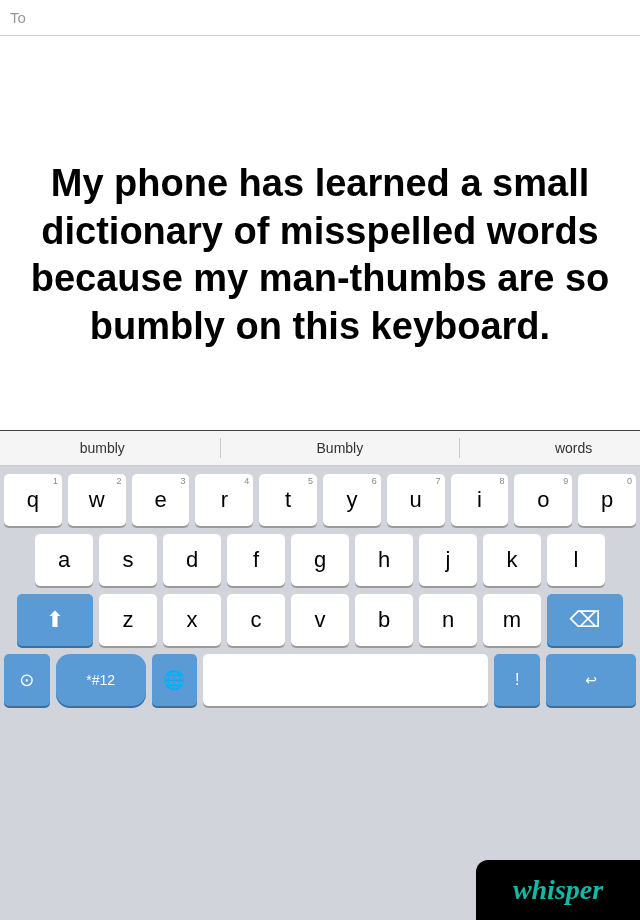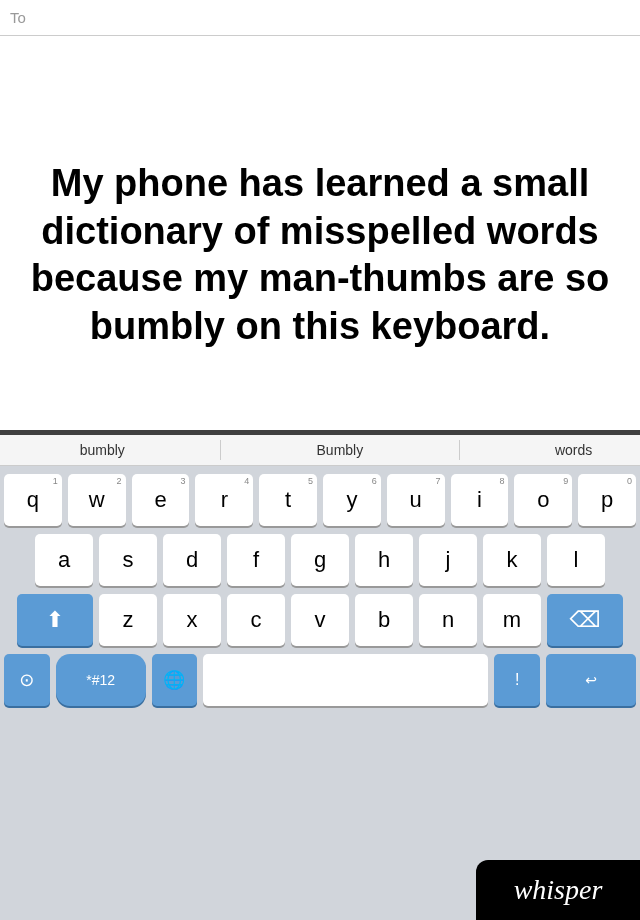--- a/index.html
+++ b/index.html
@@ -157,25 +157,25 @@
       width: 164px;
       height: 60px;
       background: #000;
       border-radius: 12px 0 0 0;
       display: flex;
       align-items: center;
       justify-content: center;
     }
 
     .whisper-badge span {
-      color: #ffffff;
+      color: #14b8a6;
       font-size: 28px;
       font-style: italic;
       font-family: Georgia, serif;
-      font-weight: normal;
+      font-weight: bold;
     }
 
     
     .key.globe {
       background: #5b9bd5;
       color: #fff;
       box-shadow: 0 2px 0 #3a6fa0;
       font-size: 18px;
     }
 
@@ -188,21 +188,21 @@
 
     
     .to-label {
       color: #999;
       font-size: 15px;
     }
 
     .suggestion-bar {
       height: 36px;
       background: #f5f5f5;
-      border-top: 5px solid #404040;
+      border-top: 1px solid #404040;
       border-bottom: 1px solid #ccc;
       display: flex;
       align-items: center;
       justify-content: space-around;
       font-size: 14px;
       color: #333;
       padding-left: 32px;
     }
 
     .suggestion-divider {

